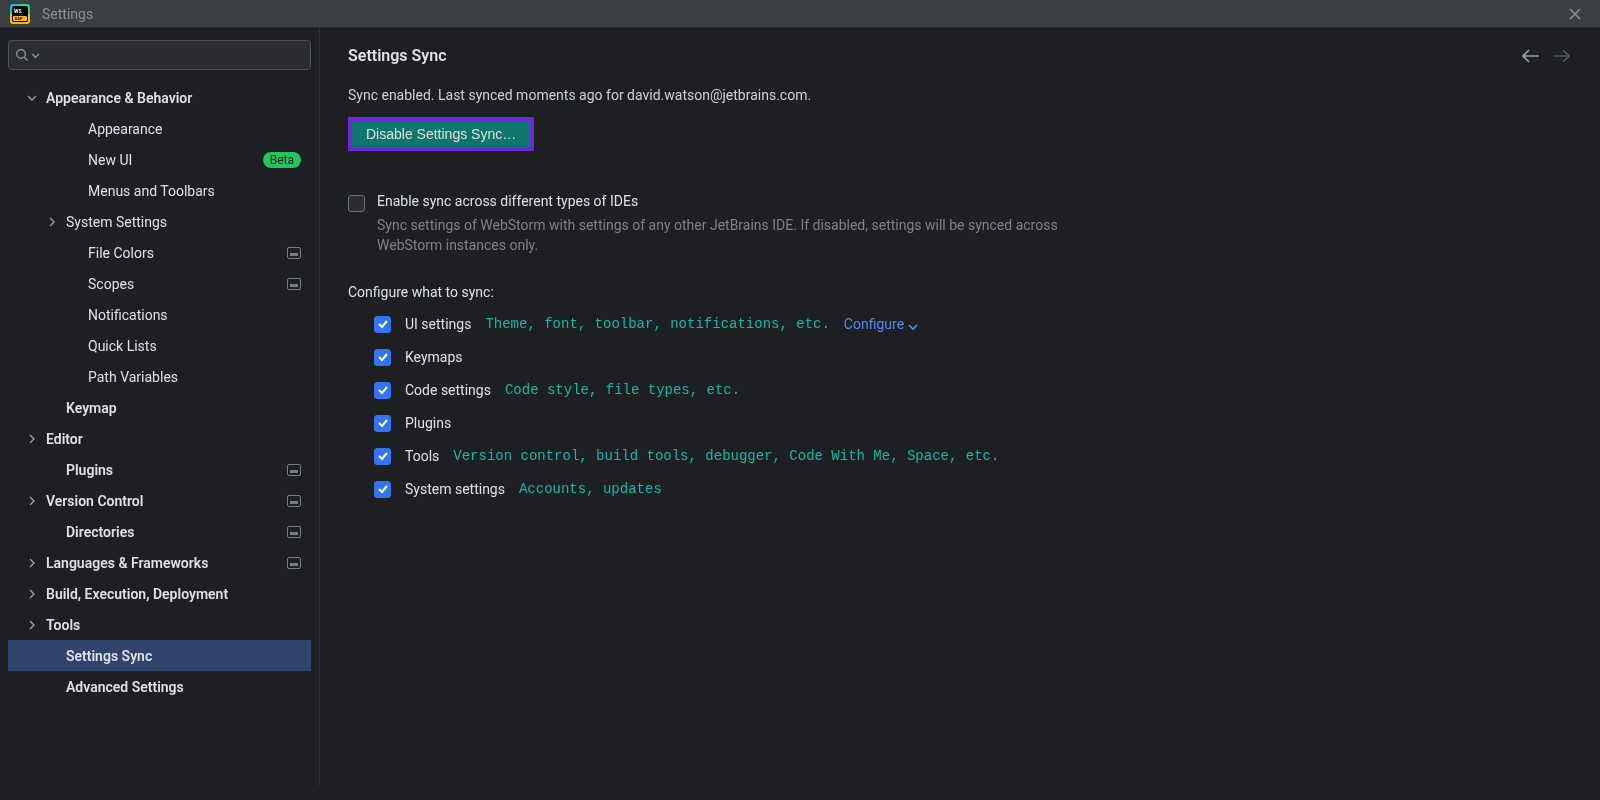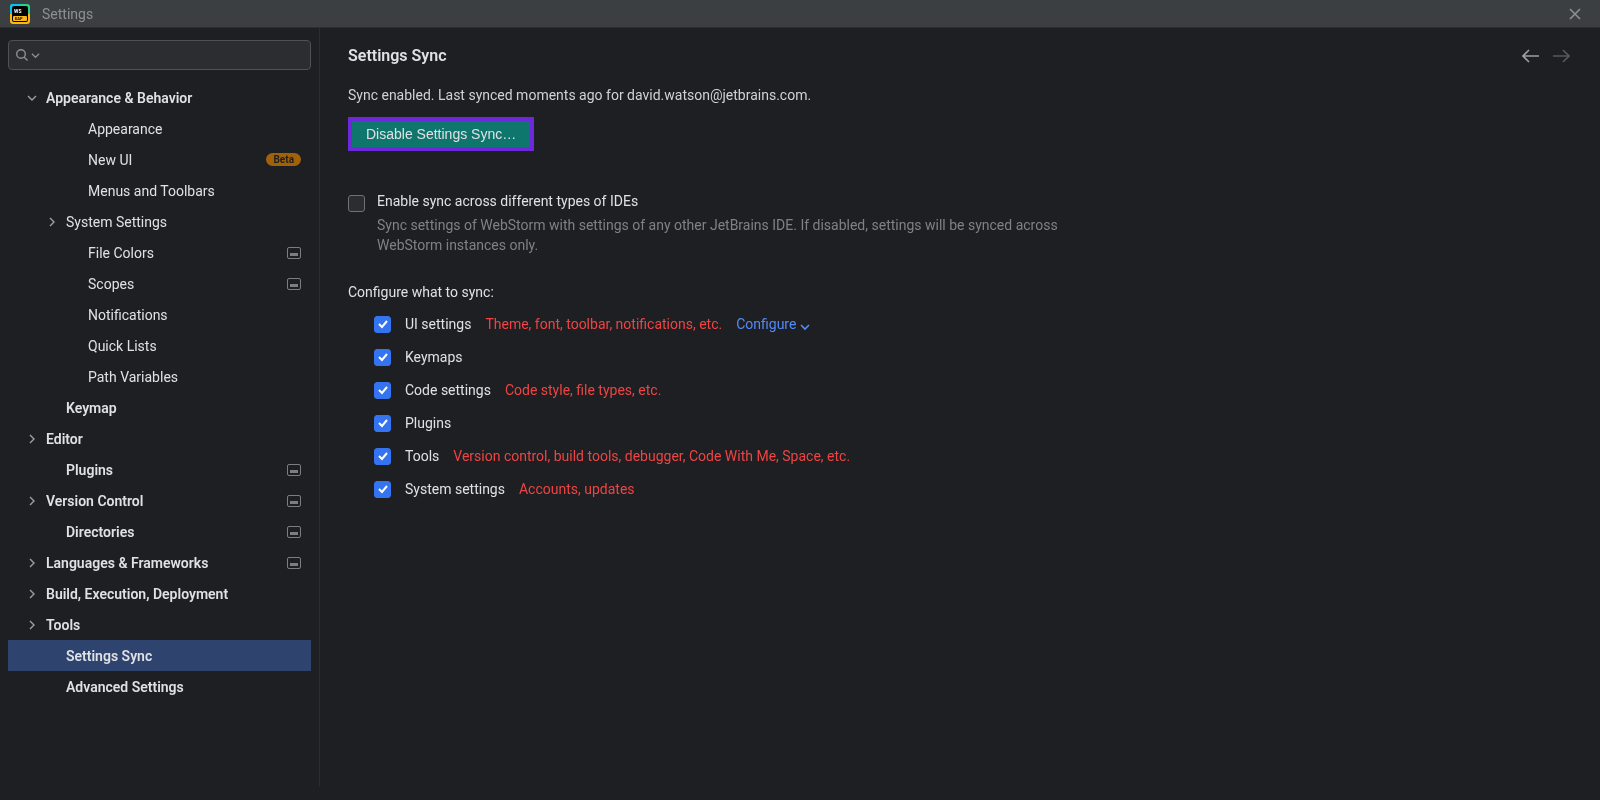--- a/index.html
+++ b/index.html
@@ -69,24 +69,24 @@
   .tree-item.bold { font-weight:600; }
   .tree-item .chev {
     width: 16px; height:16px; display:flex; align-items:center; justify-content:center;
     margin-right: 6px;
     flex:0 0 auto;
   }
   .tree-item .label { flex:1; white-space:nowrap; overflow:hidden; text-overflow:ellipsis; }
   .tree-item.selected { background:#2e436e; }
   .badge {
     display:inline-block;
-    background:#a16207;
+    background:#22c55e;
     color:#1e1f22;
-    font-size:10px;
-    font-weight:700;
+    font-size:12px;
+    font-weight:400;
     padding: 1px 7px;
     border-radius: 9px;
     margin-left: 8px;
   }
   .proj-icon {
     width:14px; height:12px;
     border:1px solid #7a7d82;
     border-radius:2px;
     margin-left:8px;
     flex:0 0 auto;
@@ -139,21 +139,21 @@
   .cb svg { display:none; }
   .cb-label { color:#dfe1e5; }
   .cb-desc { color:#808185; margin-top:6px; line-height:1.45; max-width: 700px;}
   .configure-title { margin-top: 28px; margin-bottom: 16px; color:#dfe1e5;}
   .sync-list { padding-left: 26px; }
   .sync-row {
     display:flex; align-items:center; gap:14px;
     margin-bottom: 16px;
   }
   .sync-row .cb { margin-top:0; }
-  .sync-row .hint { color:#ef4444; }
+  .sync-row .hint { color:#14b8a6;font-family:Liberation Mono, monospace; }
   .configure-link {
     color:#548af7; cursor:pointer; display:flex; align-items:flex-end; gap:4px;
   }
 </style>
 </head>
 <body>
 
 <div class="titlebar">
   <div class="app-icon">
     <svg width="20" height="20" viewBox="0 0 20 20">

